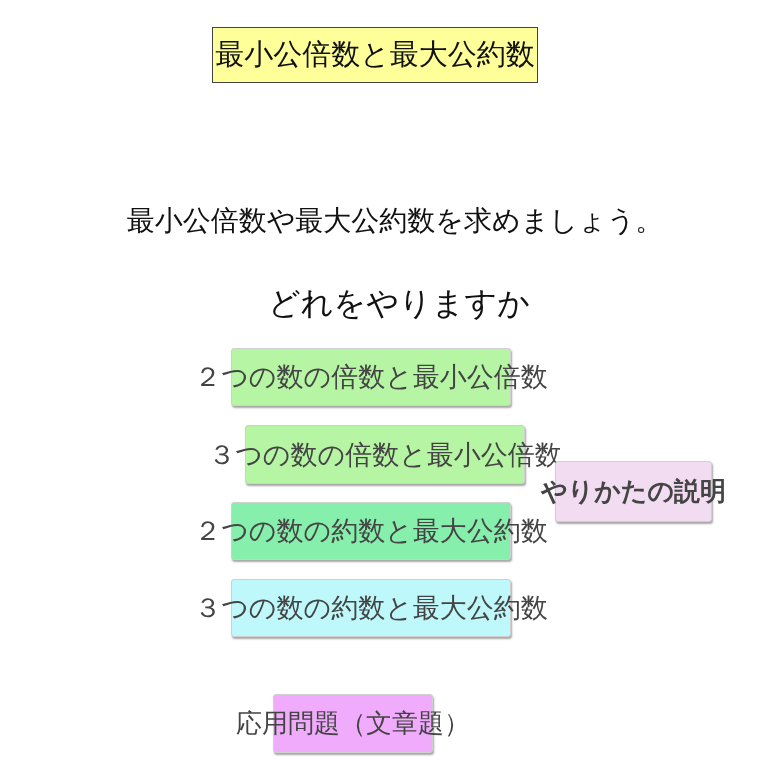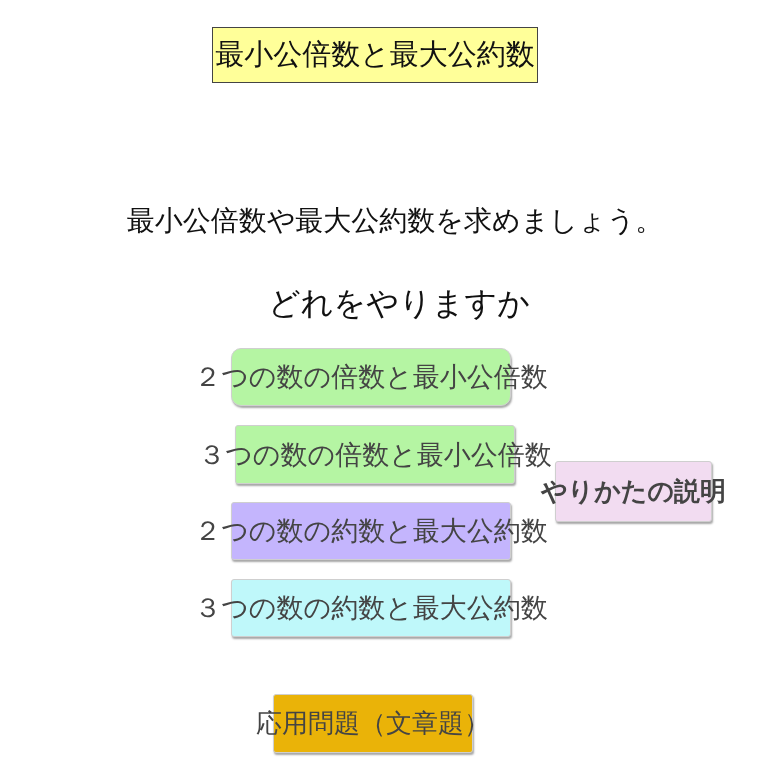--- a/index.html
+++ b/index.html
@@ -19,27 +19,27 @@
   .intro1 { top:202px; font-size:28px; padding-left:8px; }
   .intro2 { top:282px; font-size:32px; padding-left:12px; }
   .btn {
     position:absolute; box-sizing:border-box;
     border:1px solid #cfcfcf; border-radius:3px;
     box-shadow: 1px 2px 2px rgba(0,0,0,0.35);
     display:flex; align-items:center; justify-content:center;
     color:#444; cursor:pointer;
   }
   .btn span { font-size:27px; white-space:nowrap; }
-  .b1 { left:231px; top:348px; width:280px; height:58px; background:#b5f5a3;border-radius:10px; }
-  .b2 { left:235px; top:425px; width:280px; height:59px; background:#b5f5a3; }
-  .b3 { left:231px; top:502px; width:280px; height:58px; background:#c4b5fd; }
+  .b1 { left:231px; top:348px; width:280px; height:58px; background:#b5f5a3; }
+  .b2 { left:245px; top:425px; width:280px; height:59px; background:#b5f5a3; }
+  .b3 { left:231px; top:502px; width:280px; height:58px; background:#86efac; }
   .b4 { left:231px; top:579px; width:280px; height:58px; background:#bff8fa; }
   .b5 { left:555px; top:461px; width:157px; height:61px; background:#f2dcf1; }
   .b5 span { font-size:26px;font-weight:bold; }
-  .b6 { left:273px; top:694px; width:200px; height:59px; background:#eab308; }
+  .b6 { left:273px; top:694px; width:160px; height:59px; background:#f0abfc; }
   .b6 span { font-size:26px; }
 </style>
 </head>
 <body>
 
 <div class="title-box">
   <span class="title-text">最小公倍数と最大公約数</span>
 </div>
 
 <div class="intro intro1">最小公倍数や最大公約数を求めましょう。</div>

